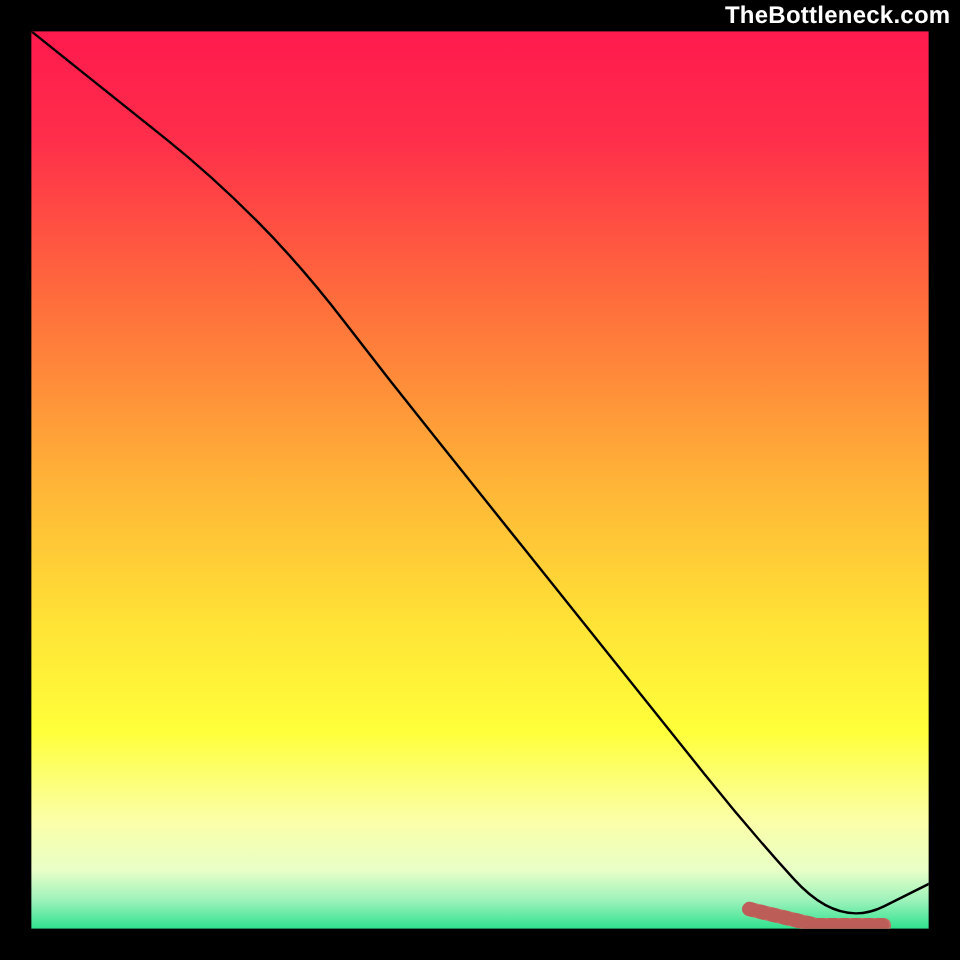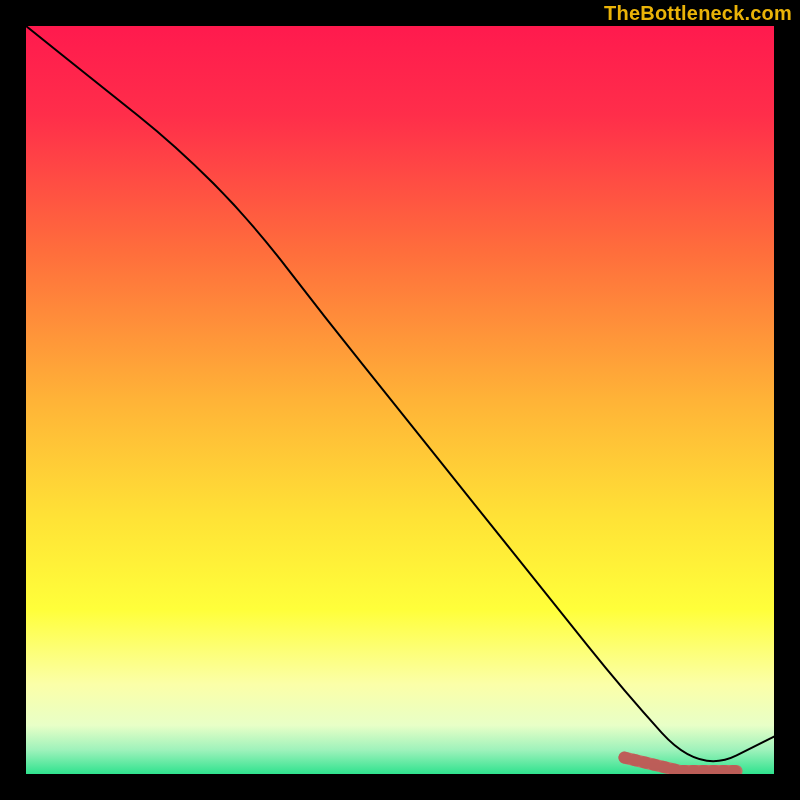--- a/index.html
+++ b/index.html
@@ -14,21 +14,21 @@
   .outer {
     position: relative;
     width: 800px;
     height: 800px;
     background: #000;
   }
   .watermark {
     position: absolute;
     top: 2px;
     right: 8px;
-    color: #eab308;
+    color: #ffffff;
     font-size: 20px;
     font-weight: bold;
     letter-spacing: 0.2px;
     user-select: none;
   }
   .plot-wrap {
     position: absolute;
     left: 26px;
     top: 26px;
     width: 748px;

